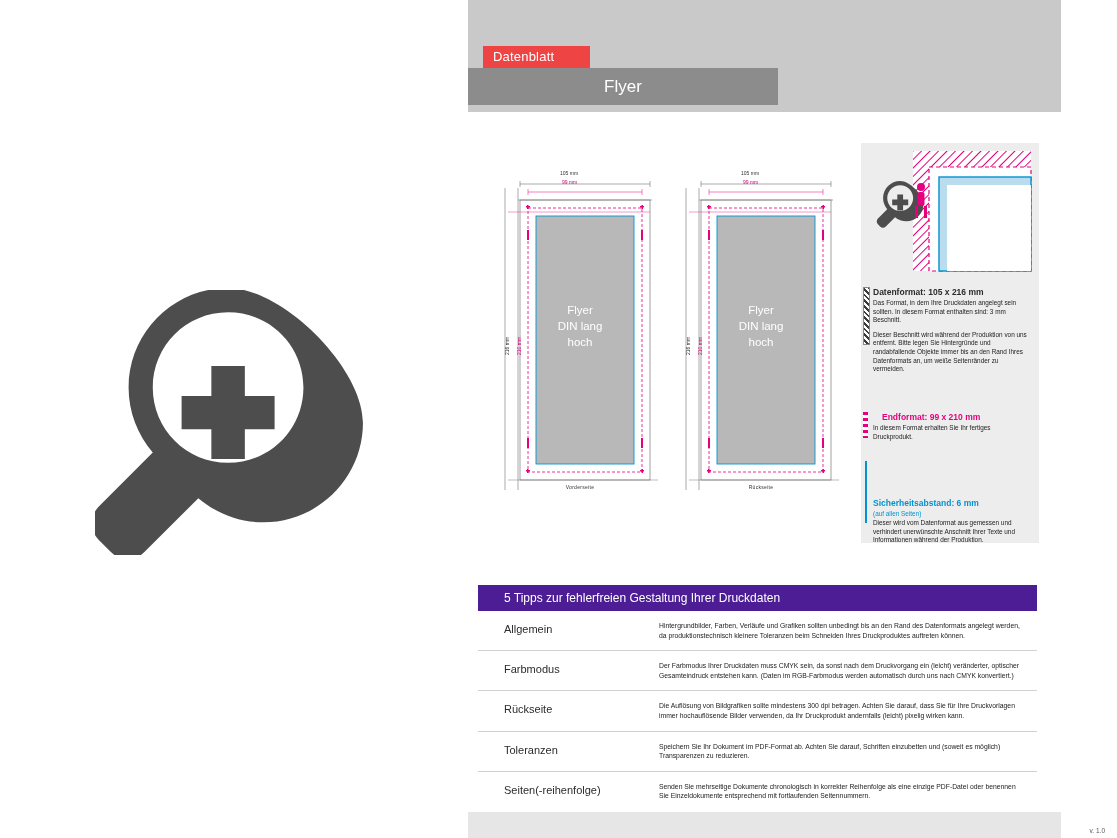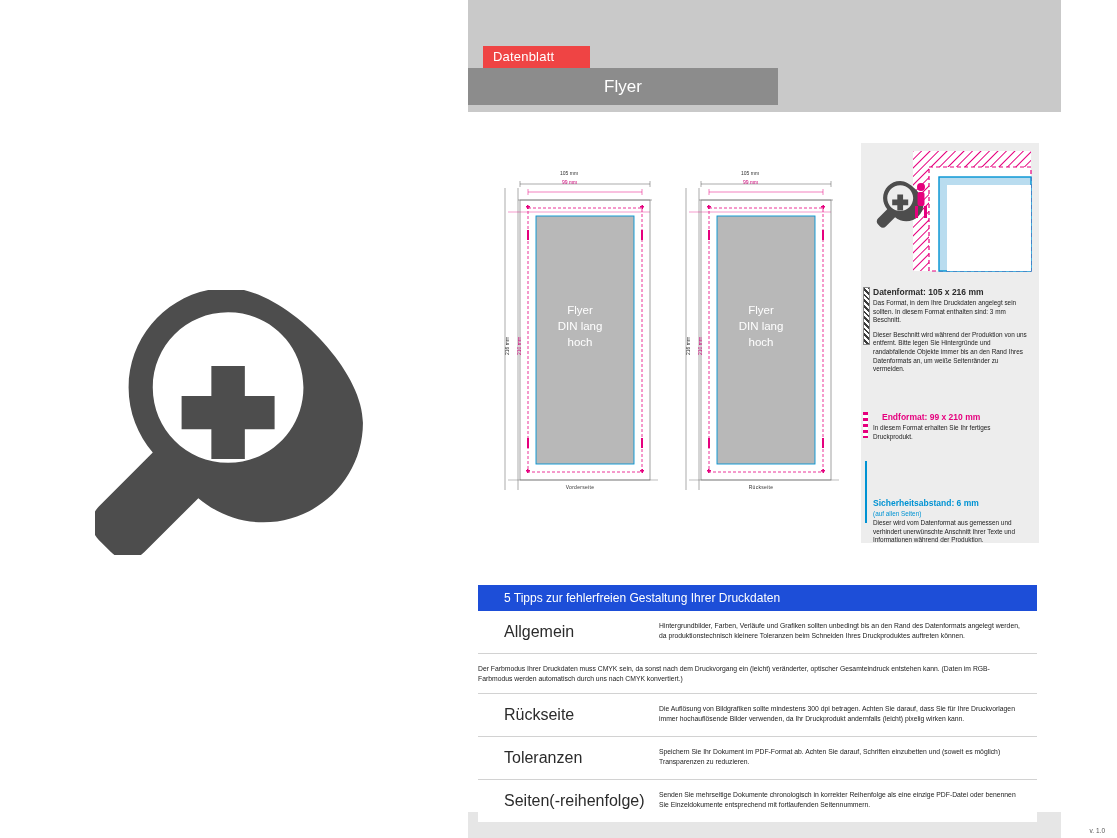--- a/index.html
+++ b/index.html
@@ -86,27 +86,27 @@
   }
   .infobody .sec{position:absolute;left:8px;right:8px;}
   .infobody .h{font-weight:bold;font-size:8.5px;margin:0 0 2px 0;}
   .infobody p{margin:0 0 6px 0;font-size:6.4px;line-height:8.6px;color:#222;}
   .bar{position:absolute;left:0;width:5px;}
 
   .tipstable{
     position:absolute;left:478px;top:585px;width:559px;
   }
   .tips-head{
-    background:#1d4ed8;color:#fff;font-size:12px;height:26px;line-height:26px;
+    background:#4c1d95;color:#fff;font-size:12px;height:26px;line-height:26px;
     padding-left:26px;
   }
   .tiprow{display:flex;border-bottom:1px solid #d2d2d2;background:#fff;}
   .tiprow .c1{
     width:155px;min-width:155px;padding:12px 0 12px 26px;
-    font-size:16px;color:#2b2b2b;
+    font-size:11px;color:#2b2b2b;
   }
   .tiprow .c2{
     padding:10px 14px 10px 0;font-size:6.8px;line-height:9.6px;color:#222;
   }
   .version{
     position:absolute;right:12px;bottom:4px;font-size:6.5px;color:#555;
   }
 </style>
 </head>
 <body>
@@ -295,20 +295,21 @@
   </div>
 
   <div class="tipstable">
     <div class="tips-head">5 Tipps zur fehlerfreien Gestaltung Ihrer Druckdaten</div>
 
     <div class="tiprow">
       <div class="c1">Allgemein</div>
       <div class="c2">Hintergrundbilder, Farben, Verläufe und Grafiken sollten unbedingt bis an den Rand des Datenformats angelegt werden, da produktionstechnisch kleinere Toleranzen beim Schneiden Ihres Druckproduktes auftreten können.</div>
     </div>
     <div class="tiprow">
+      <div class="c1">Farbmodus</div>
       <div class="c2">Der Farbmodus Ihrer Druckdaten muss CMYK sein, da sonst nach dem Druckvorgang ein (leicht) veränderter, optischer Gesamteindruck entstehen kann. (Daten im RGB-Farbmodus werden automatisch durch uns nach CMYK konvertiert.)</div>
     </div>
     <div class="tiprow">
       <div class="c1">Rückseite</div>
       <div class="c2">Die Auflösung von Bildgrafiken sollte mindestens 300 dpi betragen. Achten Sie darauf, dass Sie für Ihre Druckvorlagen immer hochauflösende Bilder verwenden, da Ihr Druckprodukt andernfalls (leicht) pixelig wirken kann.</div>
     </div>
     <div class="tiprow">
       <div class="c1">Toleranzen</div>
       <div class="c2">Speichern Sie Ihr Dokument im PDF-Format ab. Achten Sie darauf, Schriften einzubetten und (soweit es möglich) Transparenzen zu reduzieren.</div>
     </div>

